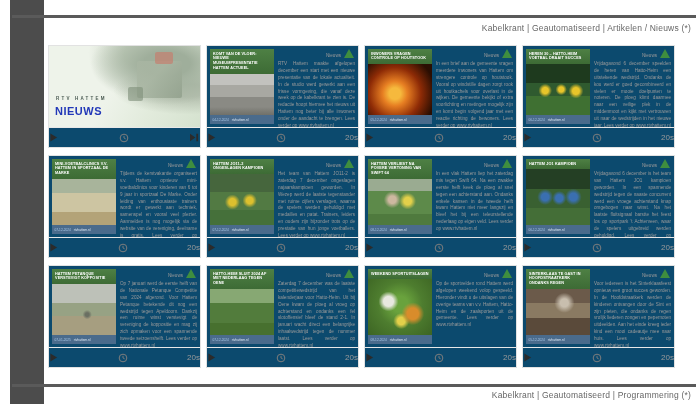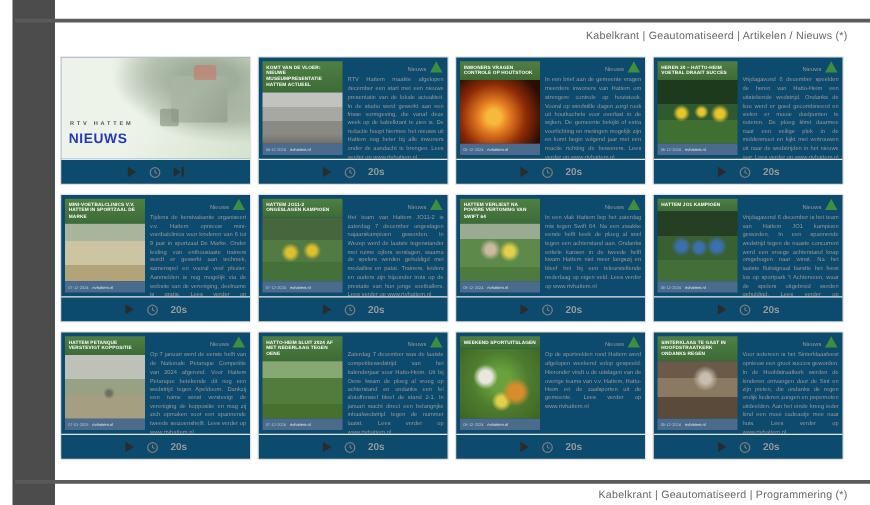--- a/index.html
+++ b/index.html
@@ -7,39 +7,39 @@
     width:696px;height:404px;position:relative;overflow:hidden;
     background:#ffffff;font-family:"Liberation Sans",sans-serif;
     -webkit-font-smoothing:antialiased;
   }
   
   .sidebar{position:absolute;left:10px;top:0;width:34px;height:404px;background:#4c4c4c;}
   .hrule{position:absolute;left:12px;right:0;height:3px;background:#5a5a5a;}
   .hrule.top{top:15px;}
   .hrule.bottom{top:384px;}
   .corner-label{
-    position:absolute;right:18px;color:#666;font-size:8.5px;letter-spacing:0.2px;
+    position:absolute;right:5px;color:#666;font-size:8.5px;letter-spacing:0.2px;
   }
   .corner-label.top{top:23px;}
   .corner-label.bottom{top:390px;padding-left:24px;}
 
   
   .grid{
     position:absolute;left:48px;top:45px;
     display:grid;grid-template-columns:repeat(4,153px);grid-auto-rows:103px;
     column-gap:5px;row-gap:7px;
   }
   .panel{
     background:#0c4a6e;border:1px solid #e2e2e2;border-radius:1px;
     display:flex;flex-direction:column;box-sizing:border-box;
   }
   .panel-body{flex:1;display:flex;padding:3px;gap:4px;min-height:0;}
   .controls{
     height:19px;border-top:1px solid #e8e8e8;
-    display:flex;align-items:center;justify-content:center;gap:9px;font-weight:bold;
+    display:flex;align-items:center;justify-content:space-between;gap:9px;
   }
   .controls .dur{font-size:8px;color:#9a9a9a;}
 
   
   .thumb{width:64px;display:flex;flex-direction:column;min-height:0;flex-shrink:0;}
   .thumb-title{
     background:linear-gradient(180deg,#4e8044,#3d6b35);
     color:#fff;font-weight:bold;font-size:3.8px;line-height:1.3;
     text-transform:uppercase;padding:2.5px 3px;letter-spacing:0.1px;
   }

